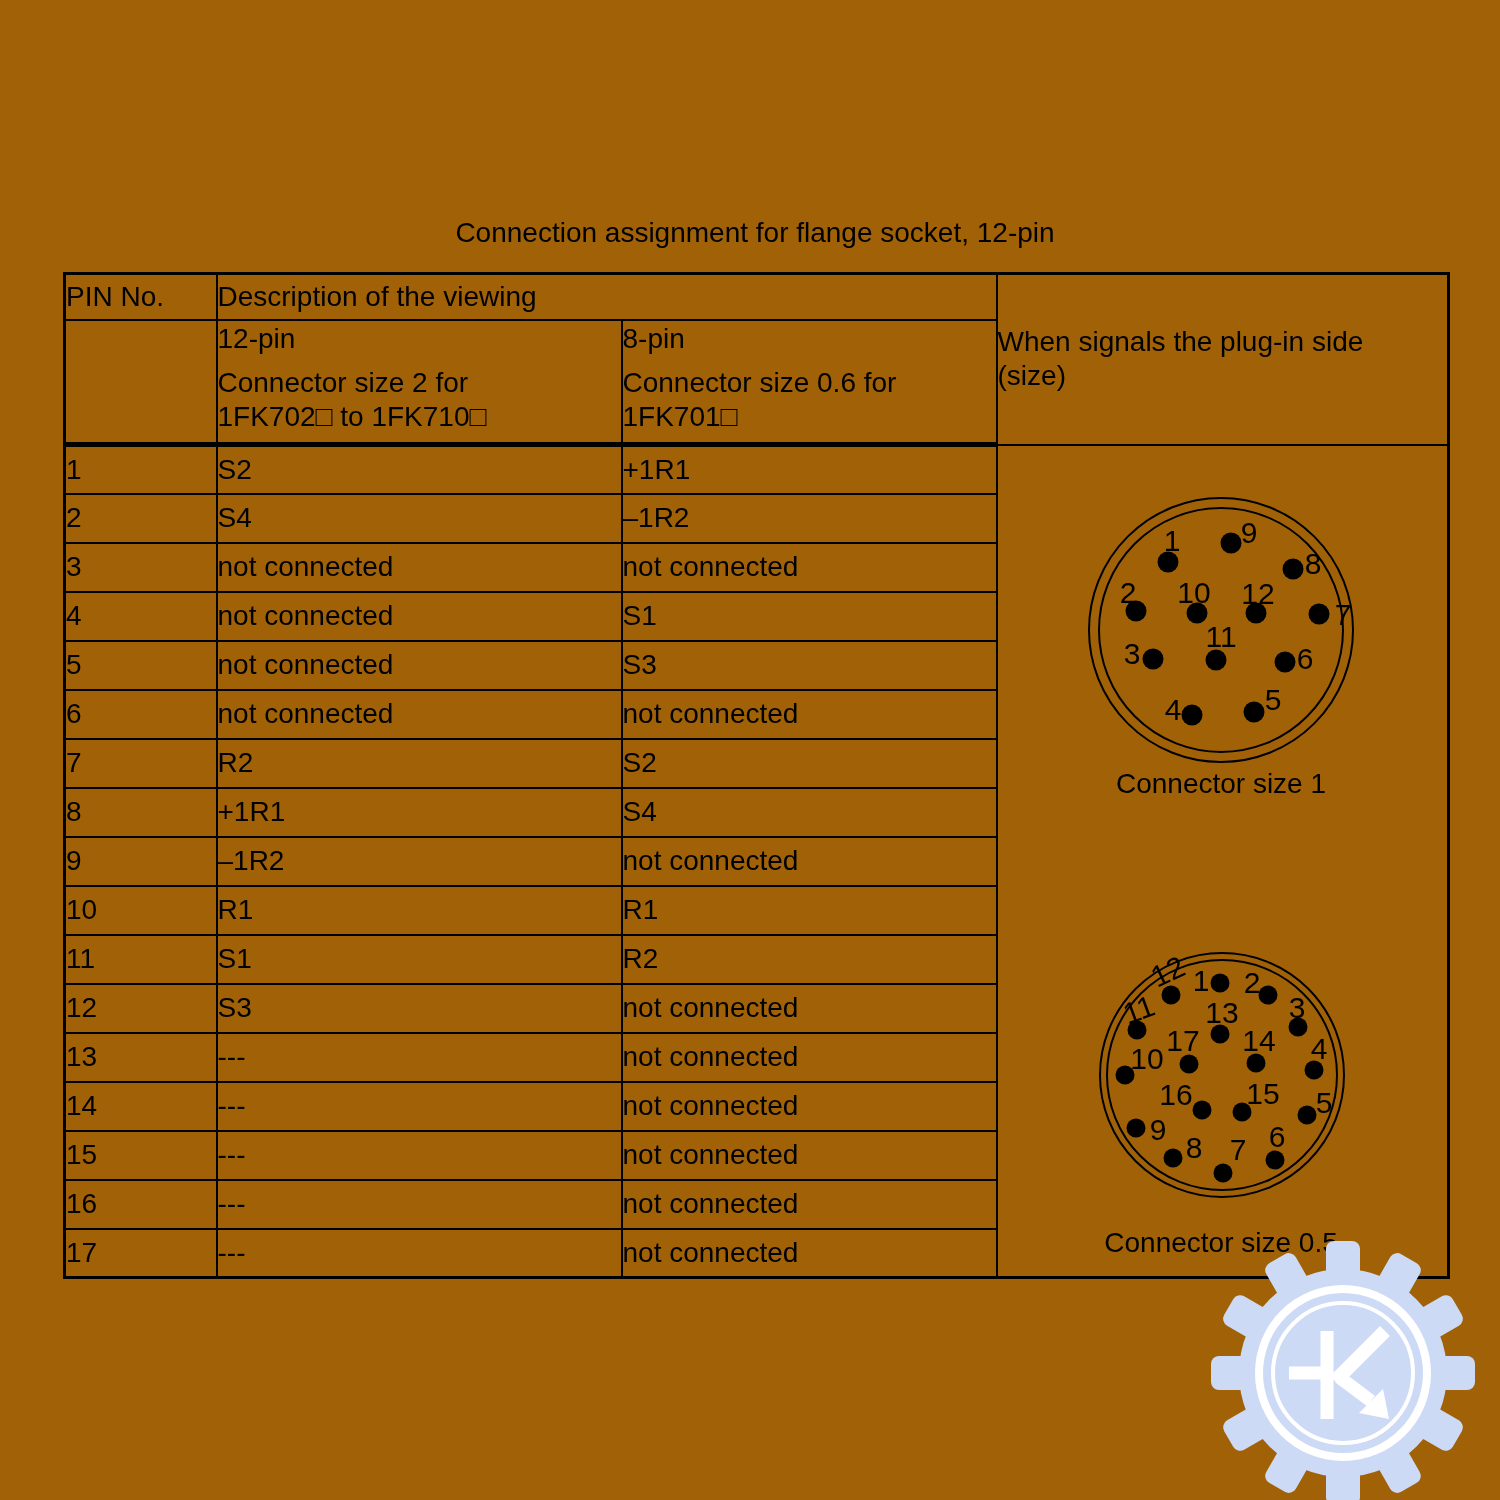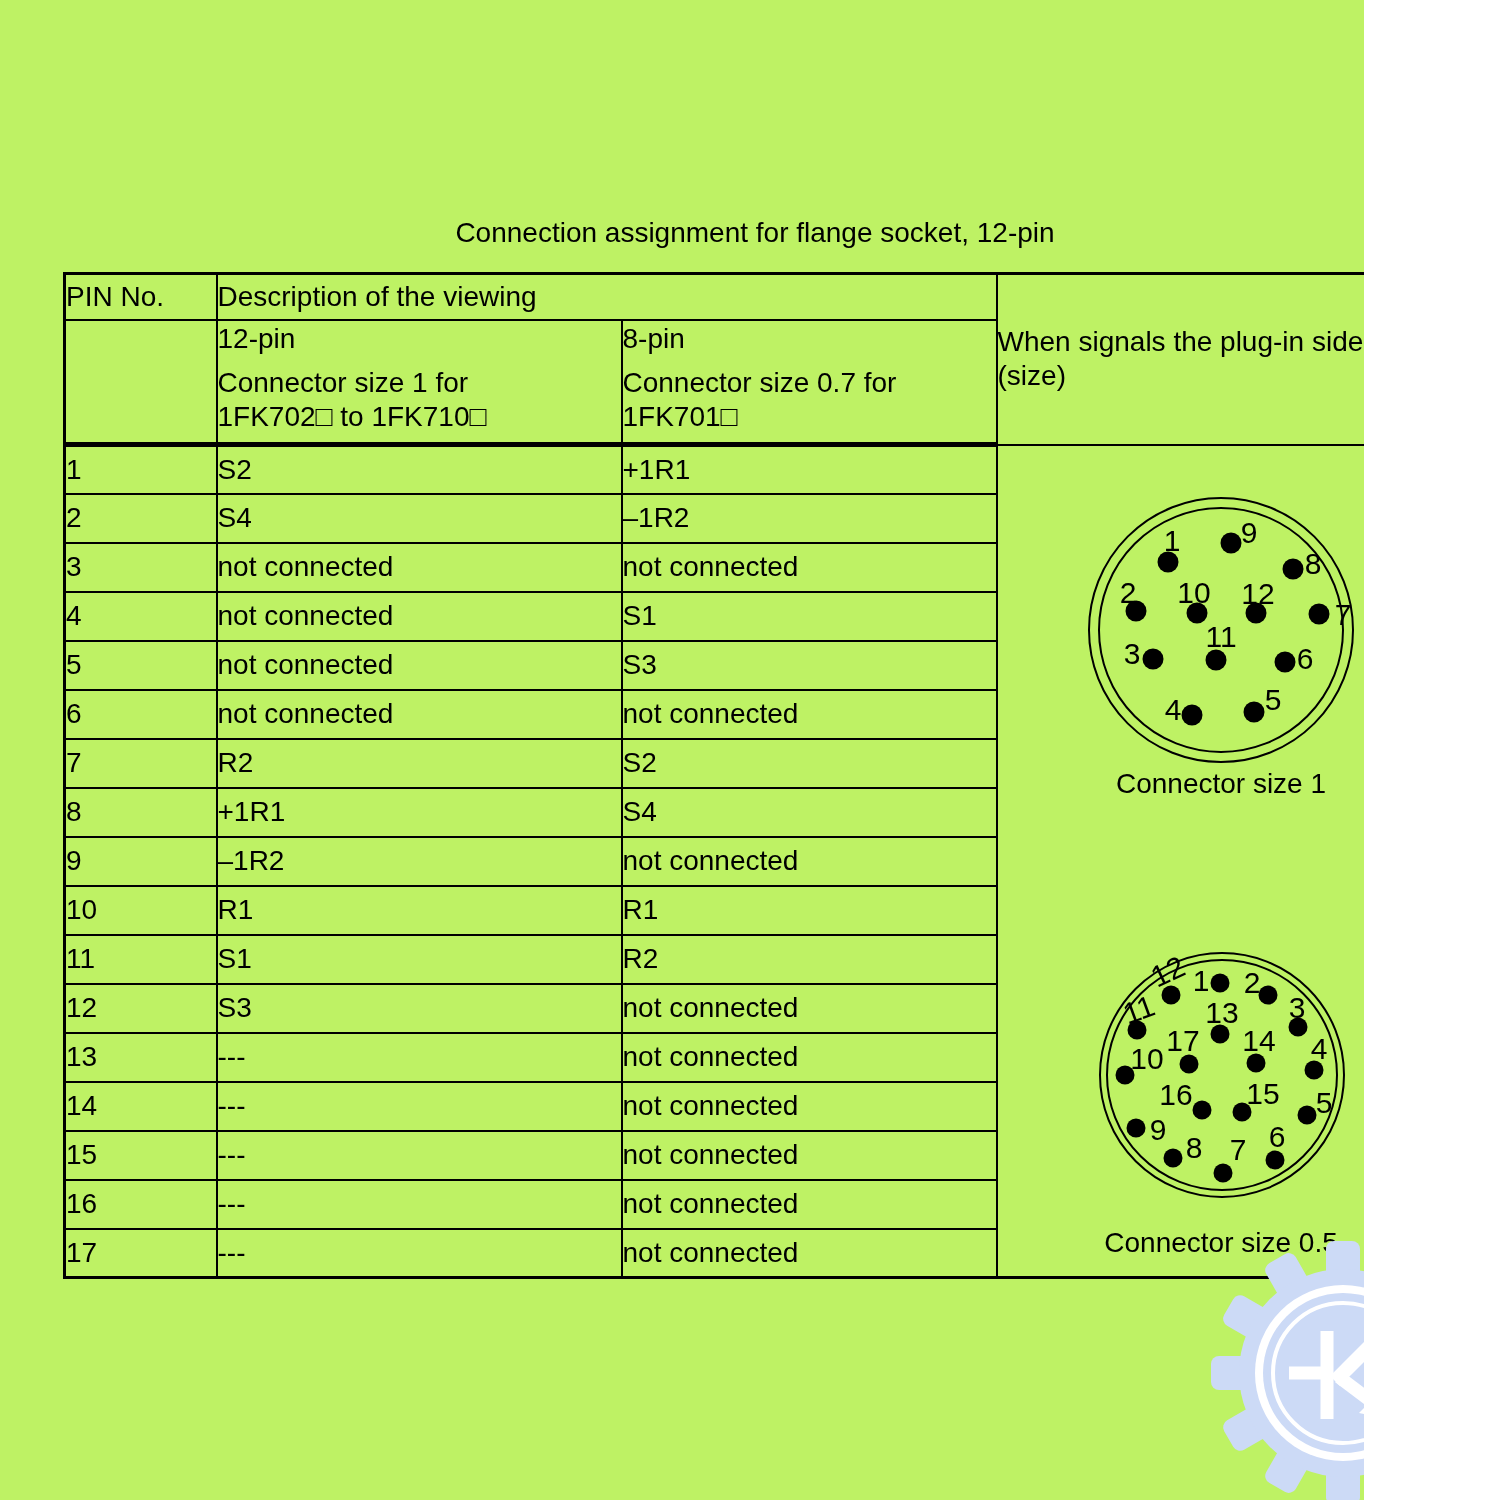--- a/index.html
+++ b/index.html
@@ -1,17 +1,17 @@
 <!DOCTYPE html>
 <html><head>
 <meta charset="utf-8">
 <style>
   html,body{margin:0;padding:0;background:#fff;}
   #page{
-    position:relative;width:1364px;height:1500px;background:#bef264;
+    position:relative;width:1500px;height:1500px;background:#a16207;
     overflow:hidden;font-family:"Liberation Sans", sans-serif;color:#000;
   }
   .title{
     position:absolute;left:63px;top:216px;width:1384px;
     text-align:center;font-size:28px;line-height:34px;
   }
   table.assign{
     position:absolute;left:63px;top:272px;width:1384px;
     border-collapse:collapse;table-layout:fixed;
     border:3px solid #000;font-size:28px;
@@ -75,26 +75,26 @@
       <th class="desc-head" colspan="2">Description of the viewing</th>
       <th class="view-head" rowspan="2">
         <div>When signals the plug-in side</div>
         <div>(size)</div>
       </th>
     </tr>
     <tr class="h2">
       <td></td>
       <td class="sub-head">
         <div class="ph">12-pin</div>
-        <div class="sl">Connector size 1 for</div>
+        <div class="sl">Connector size 2 for</div>
         <div class="sl">1FK702□ to 1FK710□</div>
       </td>
       <td class="sub-head">
         <div class="ph">8-pin</div>
-        <div class="sl">Connector size 0.7 for</div>
+        <div class="sl">Connector size 0.6 for</div>
         <div class="sl">1FK701□</div>
       </td>
     </tr>
 
     <tr class="data">
       <td class="pin-col">1</td>
       <td class="sig-col">S2</td>
       <td class="sig-col">+1R1</td>
       <td class="diagram-cell" rowspan="17"></td>
     </tr>

